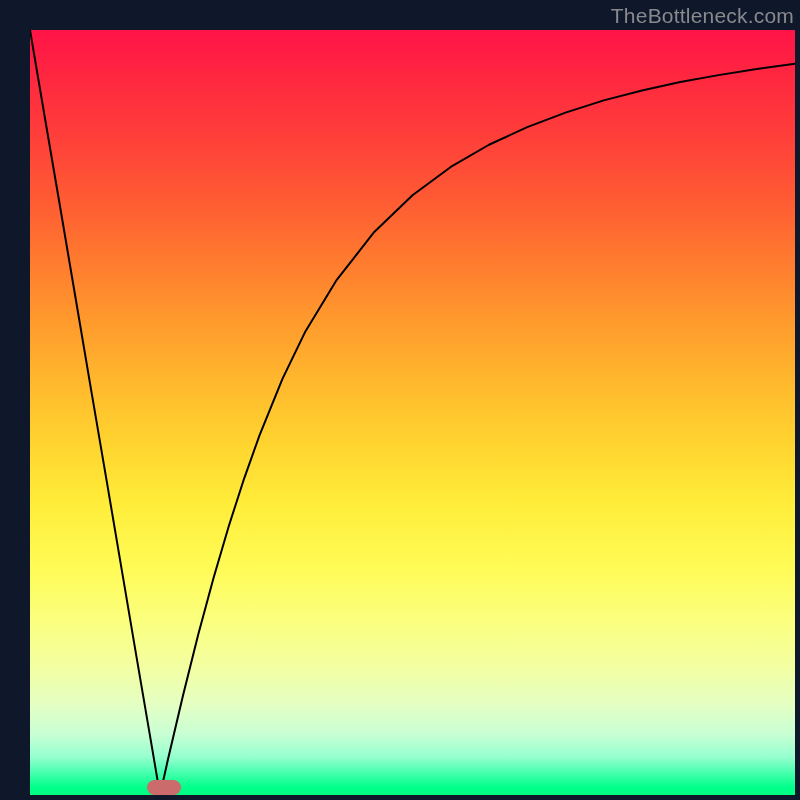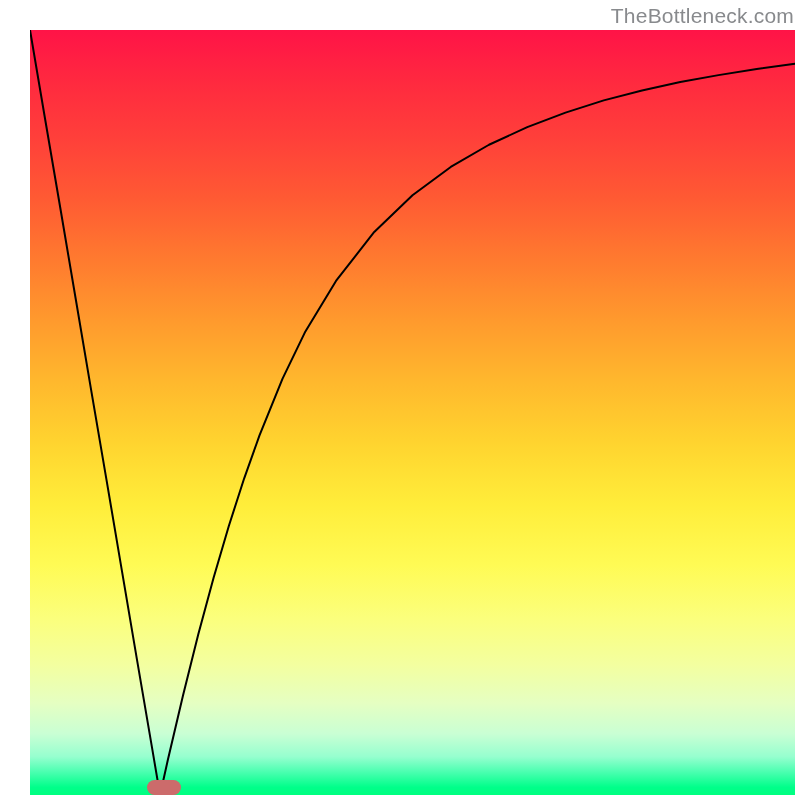--- a/index.html
+++ b/index.html
@@ -8,21 +8,21 @@
     width: 800px;
     height: 800px;
     overflow: hidden;
     background: #000;
     font-family: Arial, Helvetica, sans-serif;
   }
   .frame {
     position: relative;
     width: 800px;
     height: 800px;
-    background: #ffffff;
+    background: #0f172a;
   }
   .plot-area {
     position: absolute;
     left: 30px;
     top: 30px;
     width: 765px;
     height: 765px;
     overflow: hidden;
   }
   .gradient {

